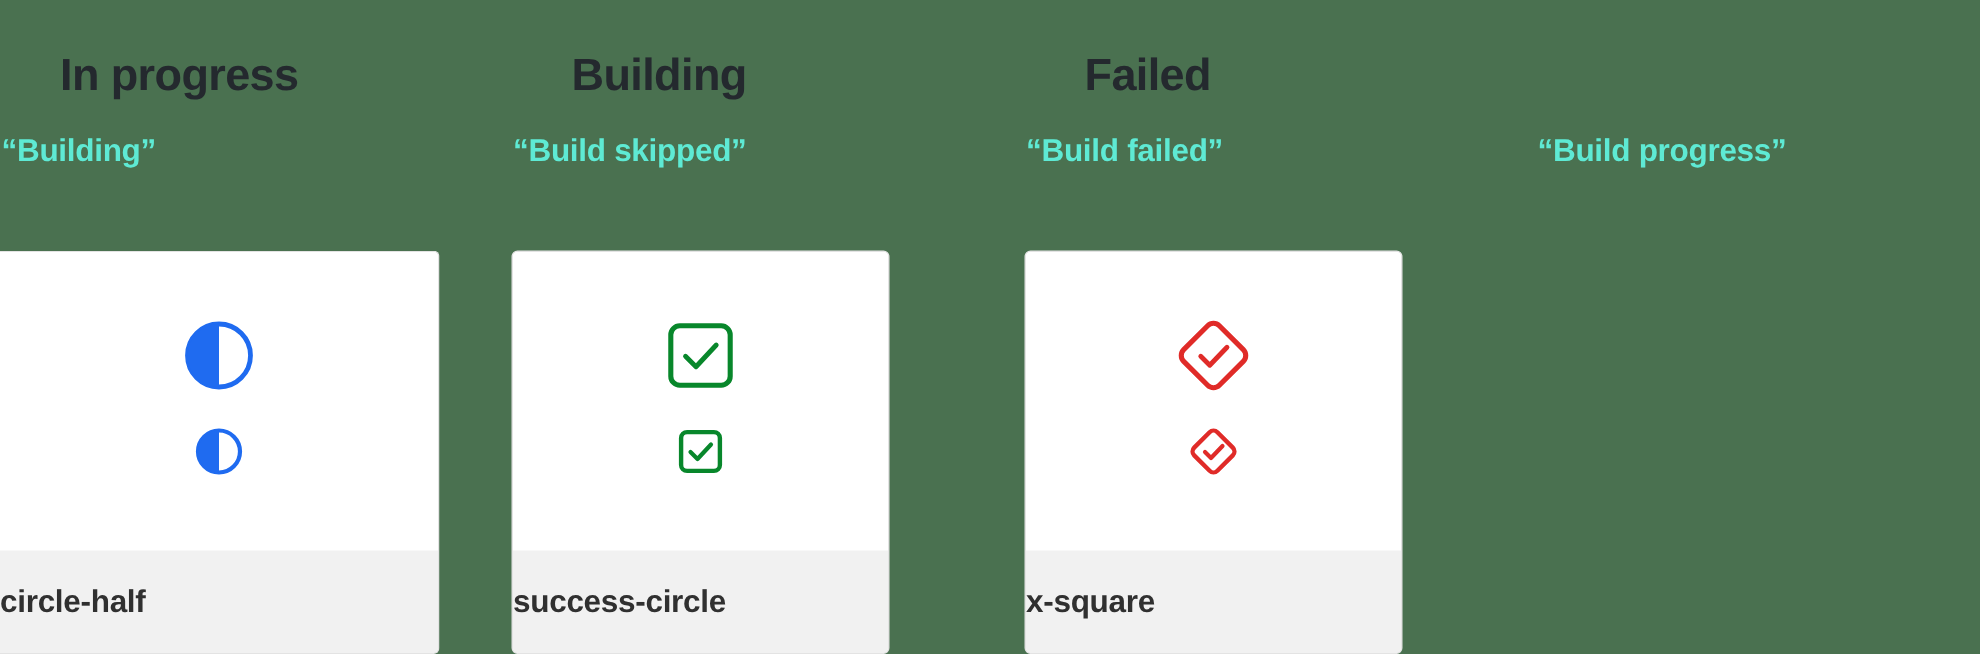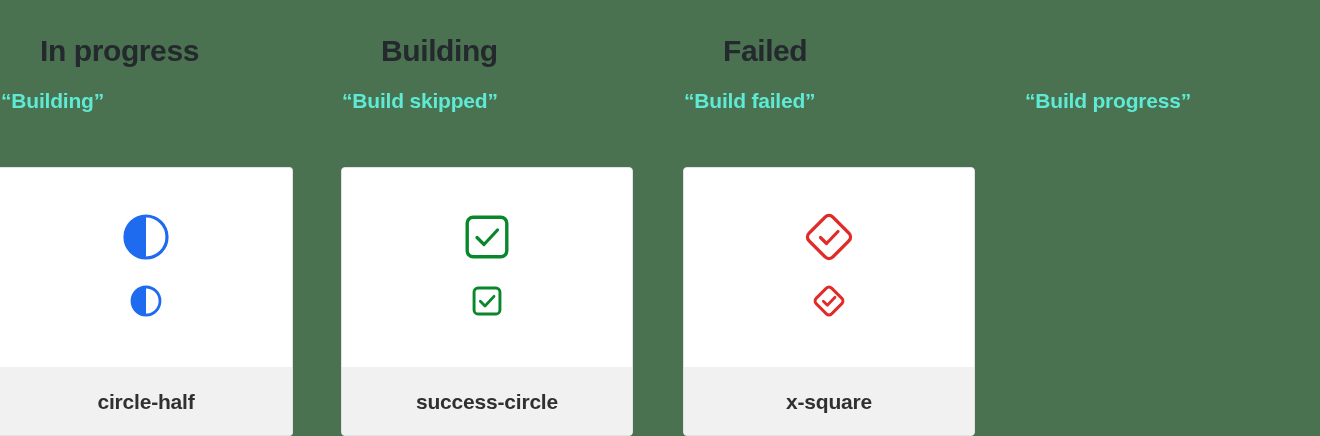--- a/index.html
+++ b/index.html
@@ -50,21 +50,21 @@
     color: #5eead4;
     letter-spacing: -0.2px;
     white-space: nowrap;
     line-height: 1;
   }
 
   .card {
     position: absolute;
     top: 167px;
     left: 0px;
-    width: 292px;
+    width: 252px;
     height: 269px;
     background: #ffffff;
     border: 1px solid #e3e3e3;
     border-radius: 4px;
     box-sizing: border-box;
     overflow: hidden;
     display: flex;
     flex-direction: column;
   }
   
@@ -82,21 +82,20 @@
     background: #ffffff;
   }
   .icon-big { width: 48px; height: 48px; display: block; }
   .icon-small { width: 32px; height: 32px; display: block; }
 
   .card-footer {
     flex: 0 0 68px;
     background: #f1f1f1;
     display: flex;
     align-items: center;
-    justify-content: center;
   }
   .card-footer-label {
     font-size: 21px;
     font-weight: bold;
     color: #303030;
     letter-spacing: -0.2px;
     line-height: 1;
   }
 </style>
 </head>

